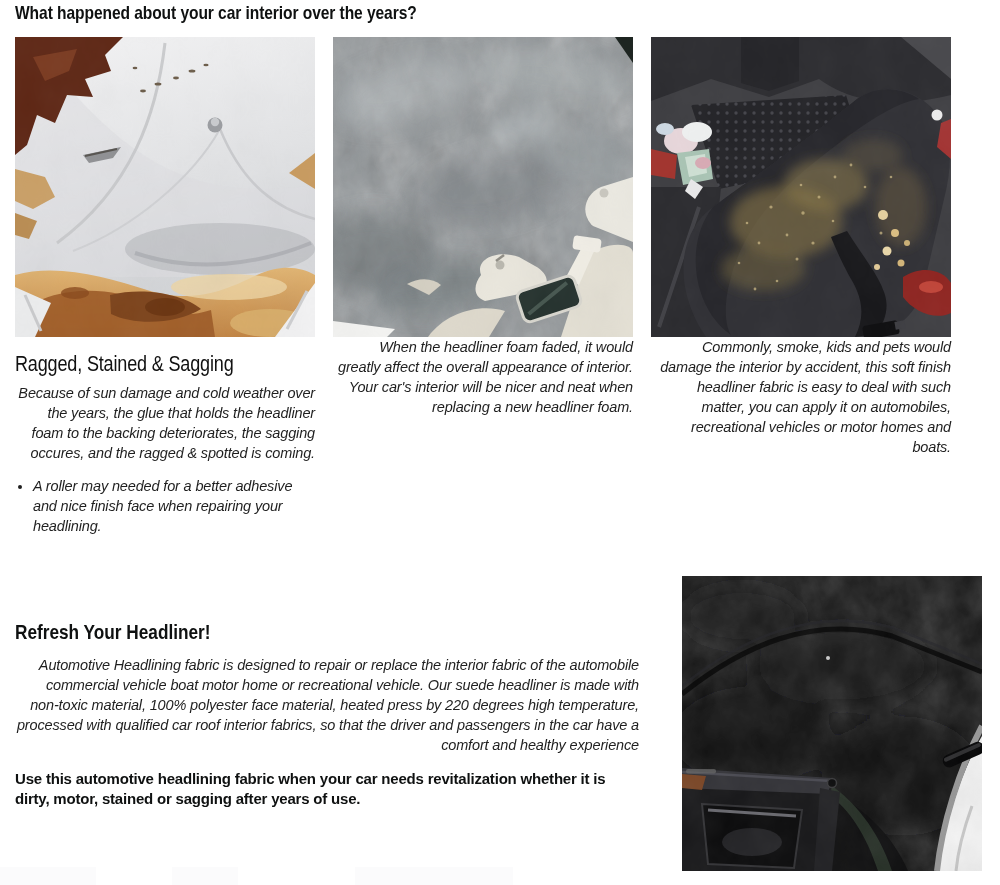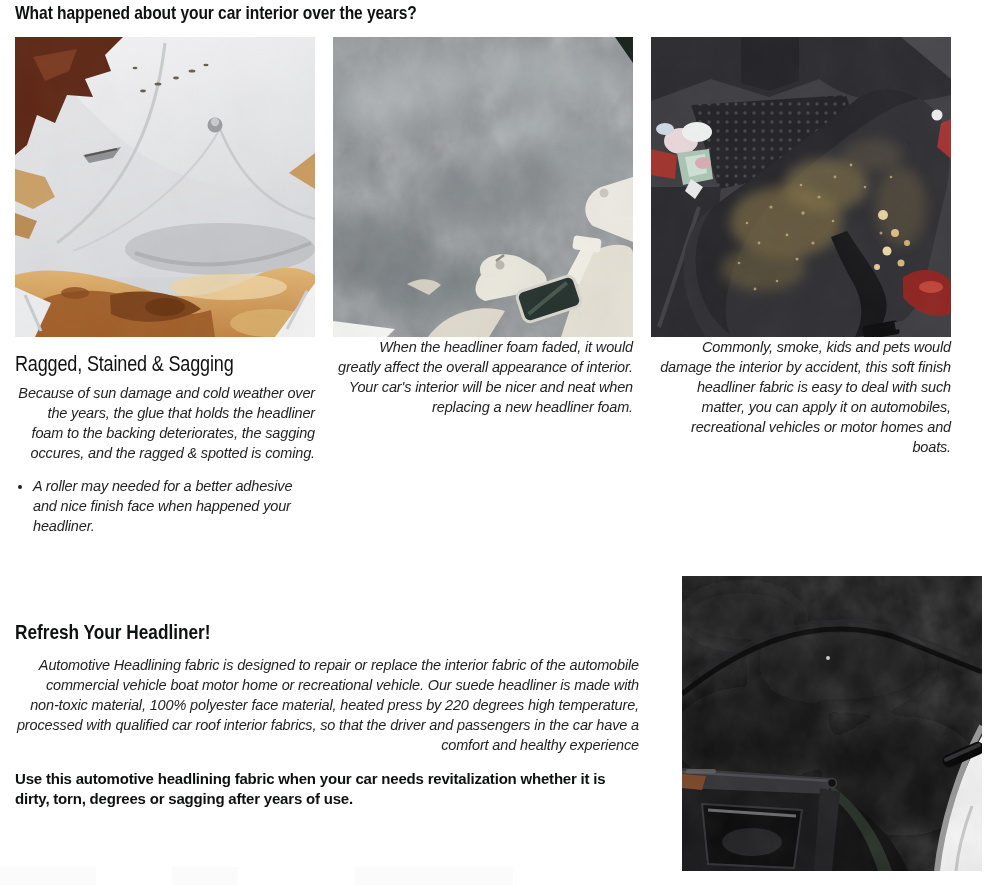--- a/index.html
+++ b/index.html
@@ -110,21 +110,21 @@
           <path d="M0,250 L36,266 L20,300 L0,300 Z" fill="#ebeced"></path>
           <path d="M10,258 L26,294" stroke="#c9cacc" stroke-width="3" fill="none"></path>
           <path d="M300,246 L260,300 L300,300 Z" fill="#f1f1f2"></path>
           <path d="M292,254 L272,292" stroke="#cdced0" stroke-width="3" fill="none"></path>
           <rect width="300" height="300" filter="url(#noiseGray)" opacity="0.06"></rect>
         </svg>
       </div>
       <h3 class="col-title"><span class="condense fit" style="transform: scaleX(0.82);">Ragged, Stained &amp; Sagging</span></h3>
       <p class="body-italic">Because of sun damage and cold weather over the years, the glue that holds the headliner foam to the backing deteriorates, the sagging occures, and the ragged &amp; spotted is coming.</p>
       <ul class="bullets">
-        <li>A roller may needed for a better adhesive and nice finish face when happened your headliner.</li>
+        <li>A roller may needed for a better adhesive and nice finish face when repairing your headlining.</li>
       </ul>
     </div>
 
     <div class="col">
       <div class="photo" aria-label="Faded mottled gray car headliner above sun visors and rearview mirror">
         <svg width="300" height="300" viewBox="0 0 300 300">
           <rect width="300" height="300" fill="#8e9396"></rect>
           <rect width="300" height="300" filter="url(#noiseGray)" opacity="0.5"></rect>
           <g filter="url(#blur10)">
             <ellipse cx="70" cy="55" rx="70" ry="30" fill="#b6bbbd" opacity="0.55" transform="rotate(-14 70 55)"></ellipse>
@@ -225,21 +225,21 @@
         </svg>
       </div>
       <p class="body-italic">Commonly, smoke, kids and pets would damage the interior by accident, this soft finish headliner fabric is easy to deal with such matter, you can apply it on automobiles, recreational vehicles or motor homes and boats.</p>
     </div>
   </div>
 
   <div class="bottom">
     <div class="bottom-text">
       <h3 class="refresh-heading"><span class="condense" style="transform: scaleX(0.82);">Refresh Your Headliner!</span></h3>
       <p class="body-italic">Automotive Headlining fabric is designed to repair or replace the interior fabric of the automobile commercial vehicle boat motor home or recreational vehicle. Our suede headliner is made with non-toxic material, 100% polyester face material, heated press by 220 degrees high temperature, processed with qualified car roof interior fabrics, so that the driver and passengers in the car have a comfort and healthy experience</p>
-      <p class="emphasis">Use this automotive headlining fabric when your car needs revitalization whether it is dirty, torn, degrees or sagging after years of use.</p>
+      <p class="emphasis">Use this automotive headlining fabric when your car needs revitalization whether it is dirty, motor, stained or sagging after years of use.</p>
     </div>
     <div class="photo bottom-photo" aria-label="Black suede headliner installed in a car above an overhead console">
       <svg width="300" height="295" viewBox="0 0 300 295">
         <rect width="300" height="295" fill="#141414"></rect>
         <rect width="300" height="295" filter="url(#noiseDark)" opacity="0.35"></rect>
         <g filter="url(#blur10)">
           <ellipse cx="70" cy="160" rx="80" ry="50" fill="#0a0a0b" opacity="0.7"></ellipse>
           <ellipse cx="220" cy="200" rx="80" ry="60" fill="#0c0c0d" opacity="0.7"></ellipse>
           <ellipse cx="160" cy="90" rx="90" ry="40" fill="#1f1f22" opacity="0.6"></ellipse>
           <ellipse cx="60" cy="40" rx="60" ry="30" fill="#1b1b1e" opacity="0.6"></ellipse>

